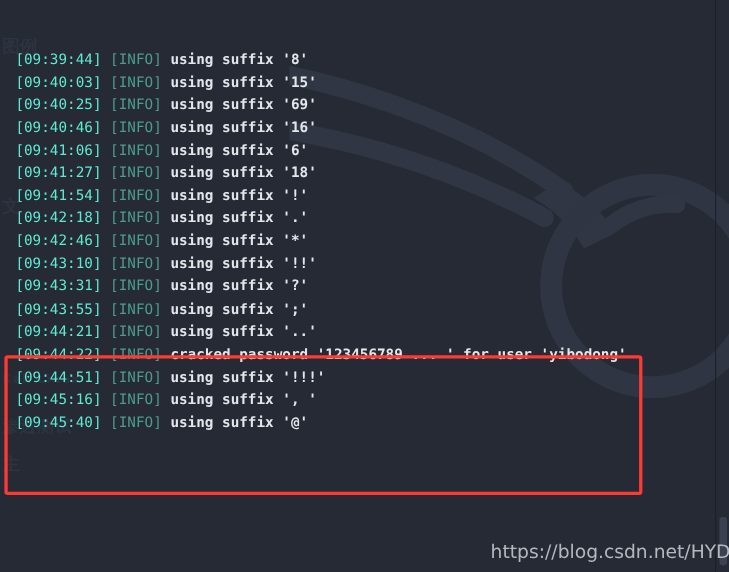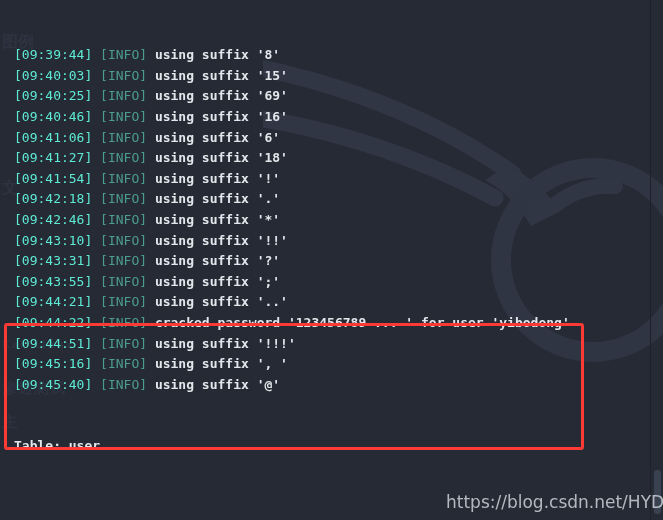--- a/index.html
+++ b/index.html
@@ -128,20 +128,19 @@
   <div class="faint-watermark wm-b">文</div>
   <div class="faint-watermark wm-c">Kali Linux</div>
   <div class="faint-watermark wm-d">渗透测试</div>
   <div class="faint-watermark wm-e">主</div>
 
   <div id="right-rule"></div>
   <div id="scroll-thumb"></div>
 
   <div id="term">
     <div id="log-lines"><div class="ln"><span class="ts">[09:39:44] </span><span class="info">[INFO]</span><span class="txt"> using suffix '8'</span></div><div class="ln"><span class="ts">[09:40:03] </span><span class="info">[INFO]</span><span class="txt"> using suffix '15'</span></div><div class="ln"><span class="ts">[09:40:25] </span><span class="info">[INFO]</span><span class="txt"> using suffix '69'</span></div><div class="ln"><span class="ts">[09:40:46] </span><span class="info">[INFO]</span><span class="txt"> using suffix '16'</span></div><div class="ln"><span class="ts">[09:41:06] </span><span class="info">[INFO]</span><span class="txt"> using suffix '6'</span></div><div class="ln"><span class="ts">[09:41:27] </span><span class="info">[INFO]</span><span class="txt"> using suffix '18'</span></div><div class="ln"><span class="ts">[09:41:54] </span><span class="info">[INFO]</span><span class="txt"> using suffix '!'</span></div><div class="ln"><span class="ts">[09:42:18] </span><span class="info">[INFO]</span><span class="txt"> using suffix '.'</span></div><div class="ln"><span class="ts">[09:42:46] </span><span class="info">[INFO]</span><span class="txt"> using suffix '*'</span></div><div class="ln"><span class="ts">[09:43:10] </span><span class="info">[INFO]</span><span class="txt"> using suffix '!!'</span></div><div class="ln"><span class="ts">[09:43:31] </span><span class="info">[INFO]</span><span class="txt"> using suffix '?'</span></div><div class="ln"><span class="ts">[09:43:55] </span><span class="info">[INFO]</span><span class="txt"> using suffix ';'</span></div><div class="ln"><span class="ts">[09:44:21] </span><span class="info">[INFO]</span><span class="txt"> using suffix '..'</span></div><div class="ln"><span class="ts">[09:44:22] </span><span class="info">[INFO]</span><span class="txt"> cracked password '123456789 ... ' for user 'yibodong'</span></div><div class="ln"><span class="ts">[09:44:51] </span><span class="info">[INFO]</span><span class="txt"> using suffix '!!!'</span></div><div class="ln"><span class="ts">[09:45:16] </span><span class="info">[INFO]</span><span class="txt"> using suffix ', '</span></div><div class="ln"><span class="ts">[09:45:40] </span><span class="info">[INFO]</span><span class="txt"> using suffix '@'</span></div></div>
-    <div class="ln txt">Table: user</div>
     
   </div>
 
   <div id="redbox"></div>
 
   <div id="csdn">https://blog.csdn.net/HYD696</div>
 </div>
 
 </body></html>

